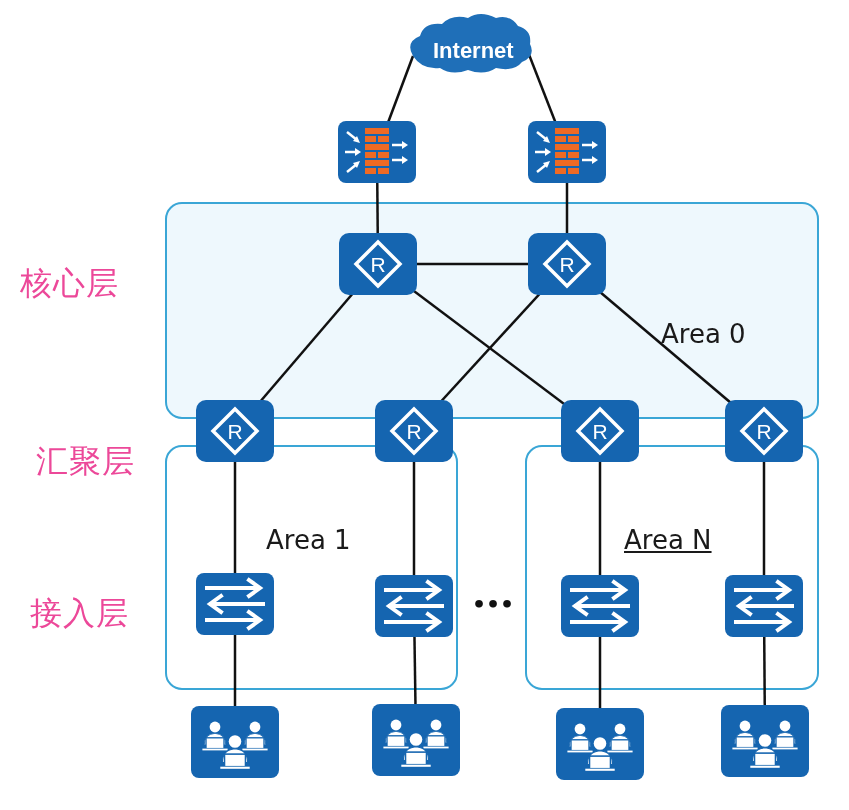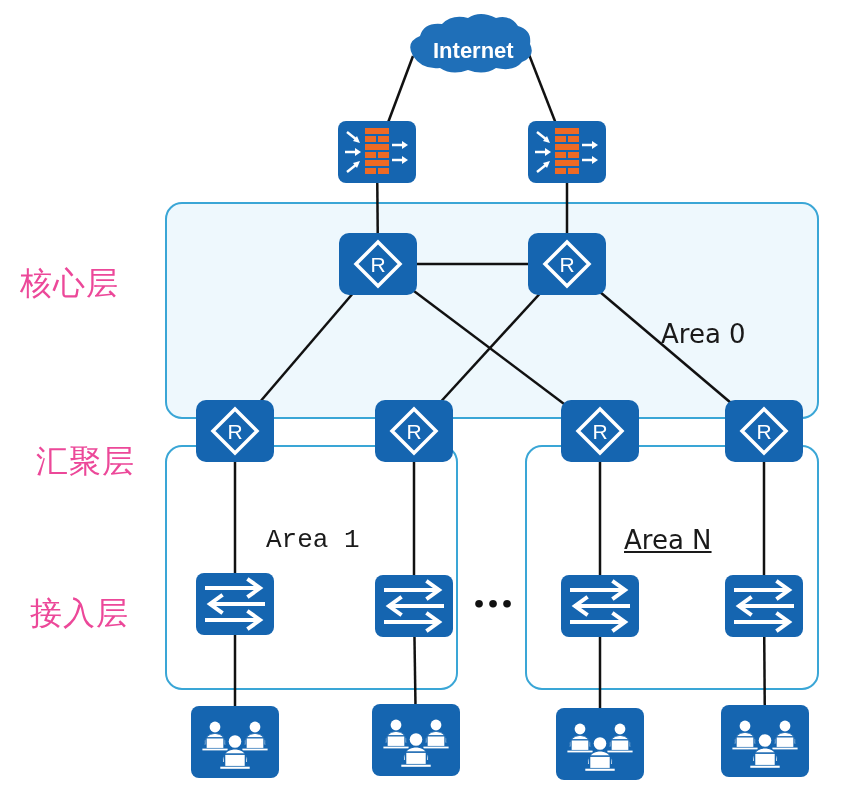--- a/index.html
+++ b/index.html
@@ -119,14 +119,14 @@
   <text x="493" y="612" text-anchor="middle" font-size="22" font-weight="bold" fill="#111" font-family="DejaVu Sans, sans-serif">•••</text>
 </svg>
 
 <div class="internet-text" style="left:433px;top:38px;">Internet</div>
 
 <div class="layer-label" style="left:20px;top:262px;">核心层</div>
 <div class="layer-label" style="left:20px;top:440px;margin-left:16px;">汇聚层</div>
 <div class="layer-label" style="left:30px;top:592px;">接入层</div>
 
 <div class="area-label" style="left:661px;top:275px;margin-top:44px;">Area 0</div>
-<div class="area-label" style="left:266px;top:525px;font-family:Liberation Mono, monospace;">Area 1</div>
+<div class="area-label" style="left:266px;top:525px;">Area 1</div>
 <div class="area-label" style="left:624px;top:525px;text-decoration:underline;">Area N</div>
 
 </body></html>

